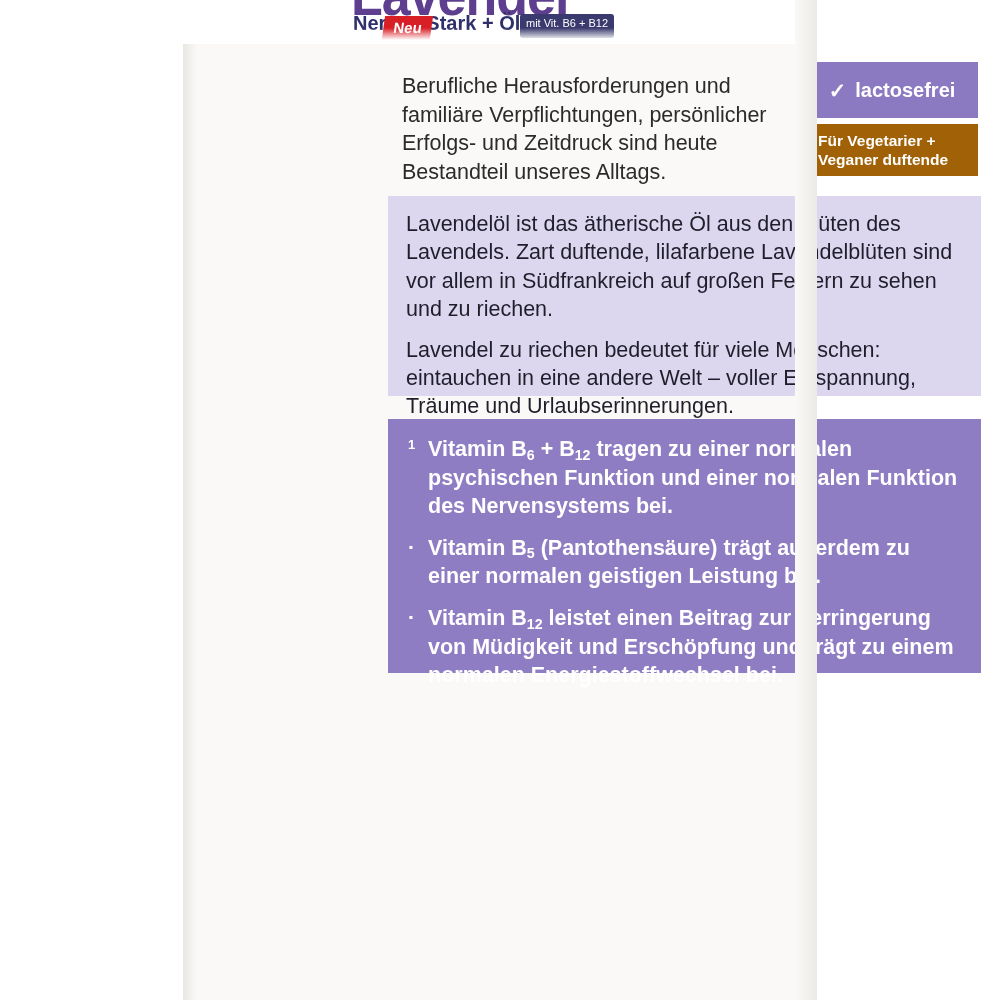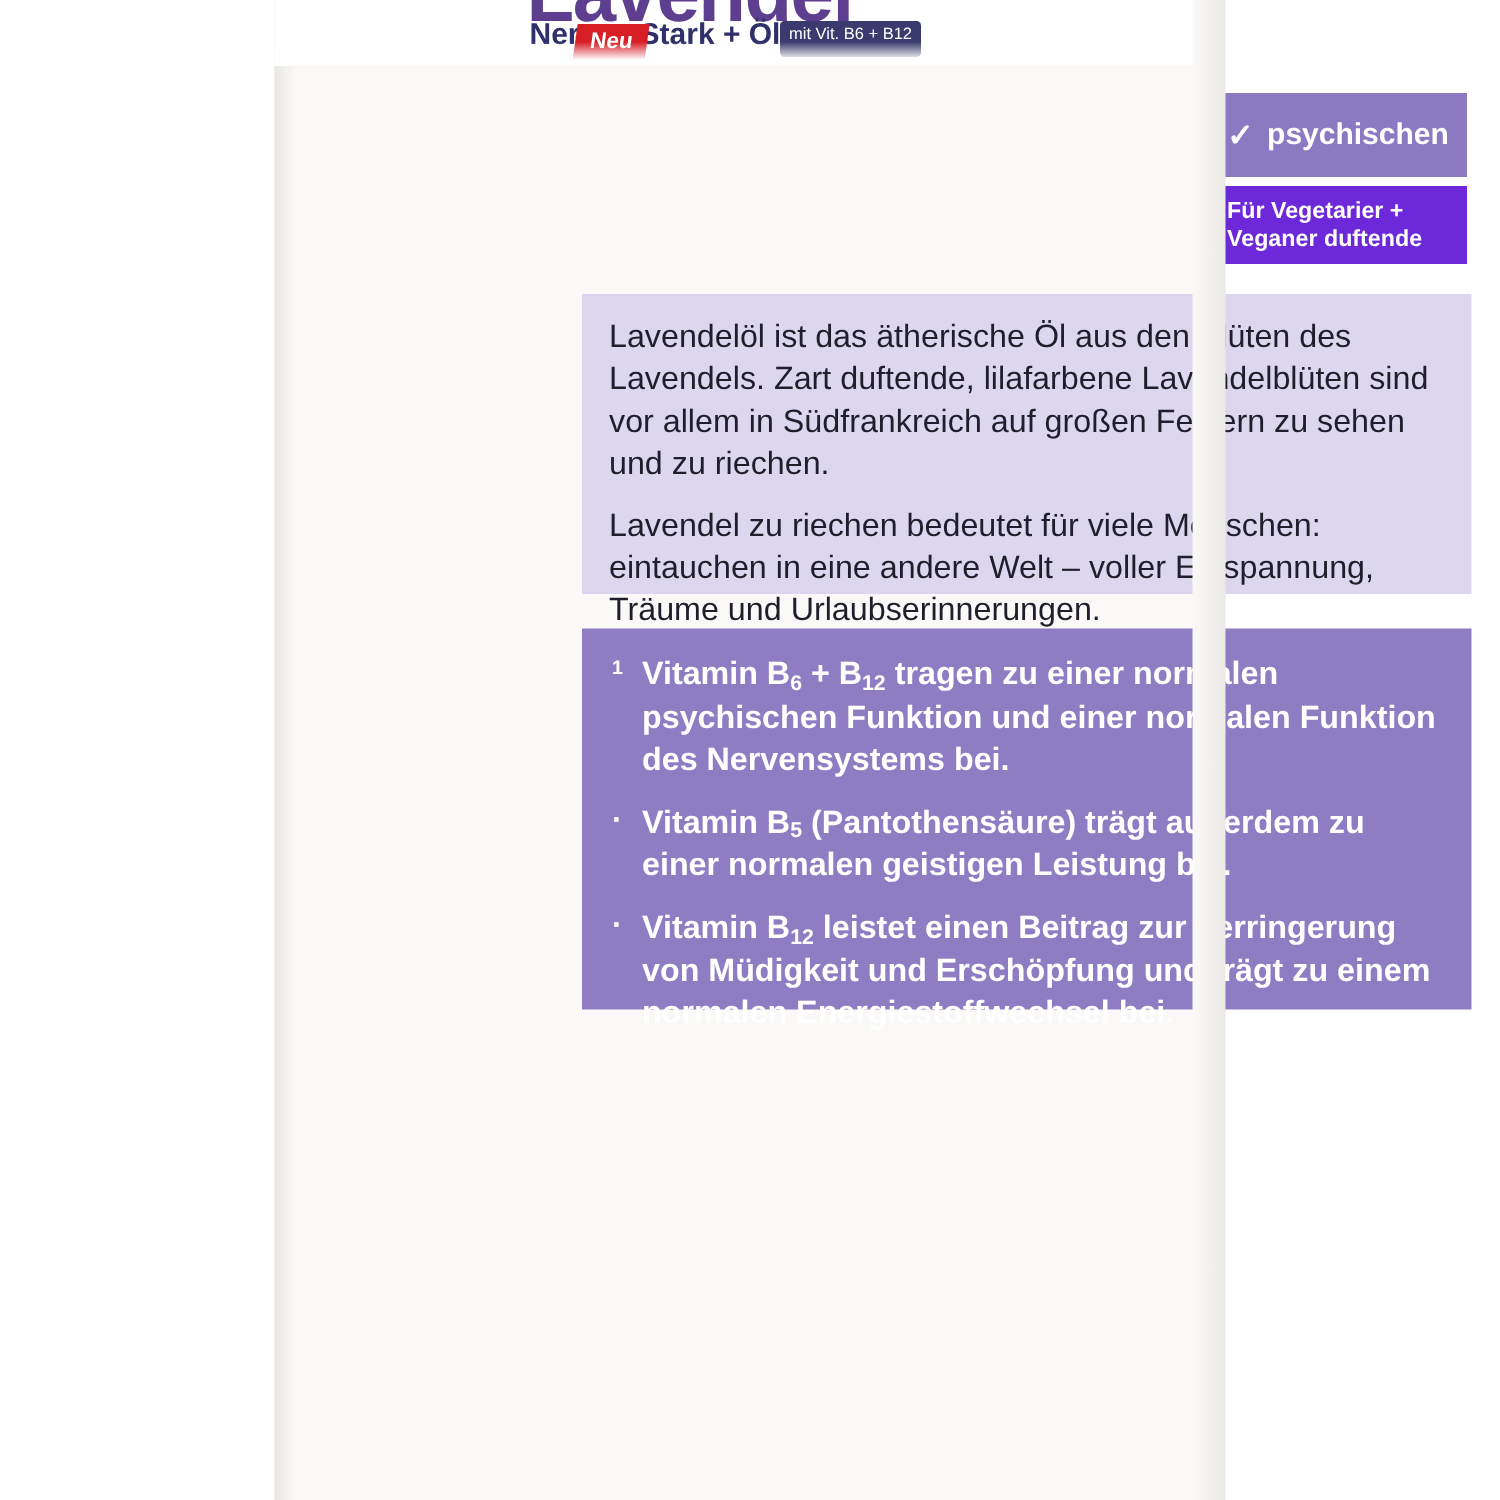--- a/index.html
+++ b/index.html
@@ -133,21 +133,21 @@
     font-size: 21px;
     line-height: 1;
     font-weight: bold;
   }
   #vegan-badge {
     position: absolute;
     left: 623px;
     top: 124px;
     width: 172px;
     height: 52px;
-    background: #6d28d9;
+    background: #a16207;
     color: #ffffff;
     font-size: 15.5px;
     font-weight: bold;
     line-height: 1.25;
     display: flex;
     flex-direction: column;
     align-items: flex-start;
     justify-content: center;
     padding-left: 12px;
     box-sizing: border-box;
@@ -223,24 +223,25 @@
 <div id="package">
 
   <div id="top-strip">
     <div id="brand-wordmark">Lavendel</div>
     <div id="brand-sub">Nerven Stark + Öl</div>
     <div id="brand-red-badge">Neu</div>
     <div id="brand-dark-badge">mit Vit. B6 + B12</div>
     <div id="strip-fade"></div>
   </div>
 
+  <div id="intro">Berufliche Herausforderungen und familiäre Verpflichtungen, persönlicher Erfolgs- und Zeitdruck sind heute Bestandteil unseres Alltags.</div>
 
   <div id="lactose-badge">
     <span class="tick">✓</span>
-    <span>psychischen</span>
+    <span>lactosefrei</span>
   </div>
 
   <div id="vegan-badge">
     <span>Für Vegetarier +</span>
     <span>Veganer duftende</span>
   </div>
 
   <div id="lavender-block">
     <p>Lavendelöl ist das ätherische Öl aus den Blüten des Lavendels. Zart duftende, lilafarbene Lavendelblüten sind vor allem in Südfrankreich auf großen Feldern zu sehen und zu riechen.</p>
     <p>Lavendel zu riechen bedeutet für viele Menschen: eintauchen in eine andere Welt – voller Entspannung, Träume und Urlaubserinnerungen.</p>

